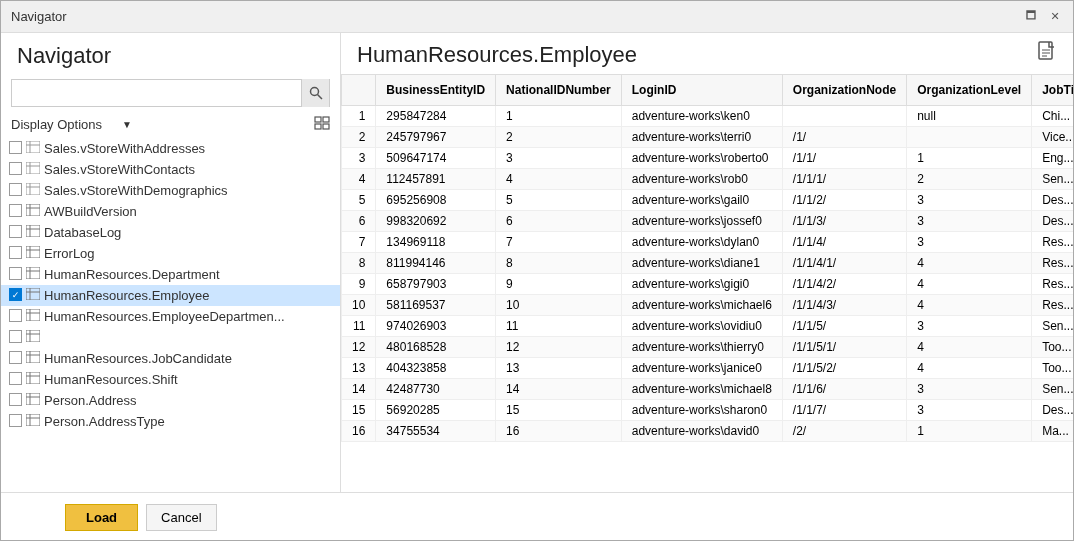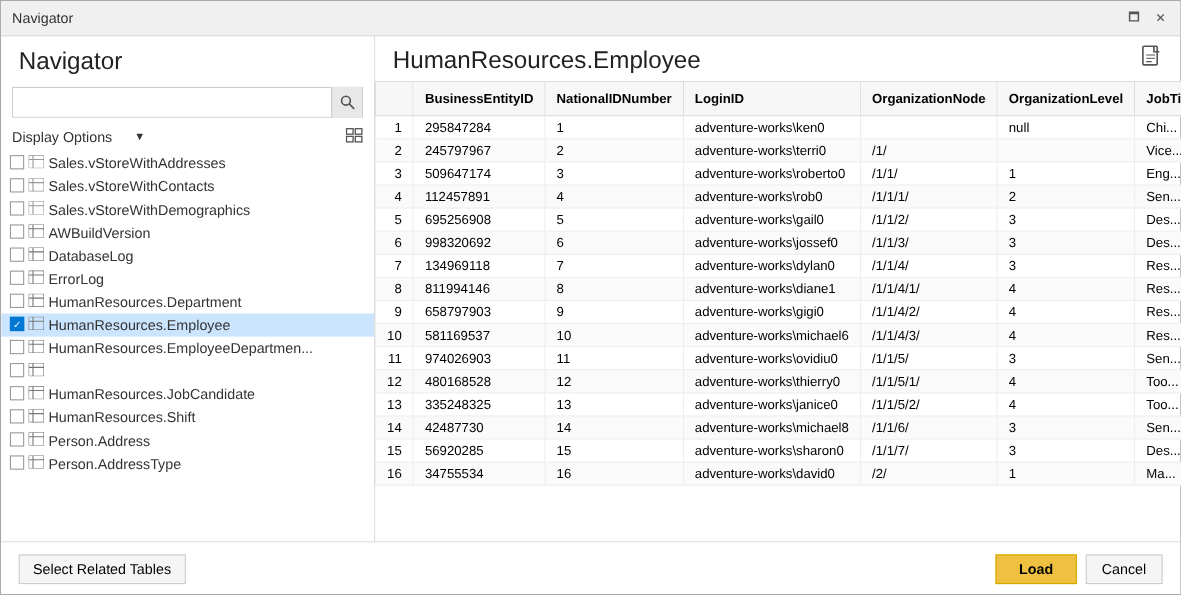--- a/index.html
+++ b/index.html
@@ -552,21 +552,21 @@
               <td class="num">12</td>
               <td>480168528</td>
               <td>12</td>
               <td>adventure-works\thierry0</td>
               <td>/1/1/5/1/</td>
               <td>4</td>
               <td>Too...</td>
             </tr>
             <tr>
               <td class="num">13</td>
-              <td>335248325</td>
+              <td>404323858</td>
               <td>13</td>
               <td>adventure-works\janice0</td>
               <td>/1/1/5/2/</td>
               <td>4</td>
               <td>Too...</td>
             </tr>
             <tr>
               <td class="num">14</td>
               <td>42487730</td>
               <td>14</td>
@@ -594,18 +594,17 @@
               <td>Ma...</td>
             </tr>
           </tbody>
         </table>
     </div>
   </div>
 
 </div>
 
 <div class="bottom-bar">
-  <button class="select-related-btn">Select Related Tables</button>
   <div class="action-buttons">
     <button class="btn-load">Load</button>
     <button class="btn-cancel">Cancel</button>
   </div>
 </div>
 
 </body></html>

